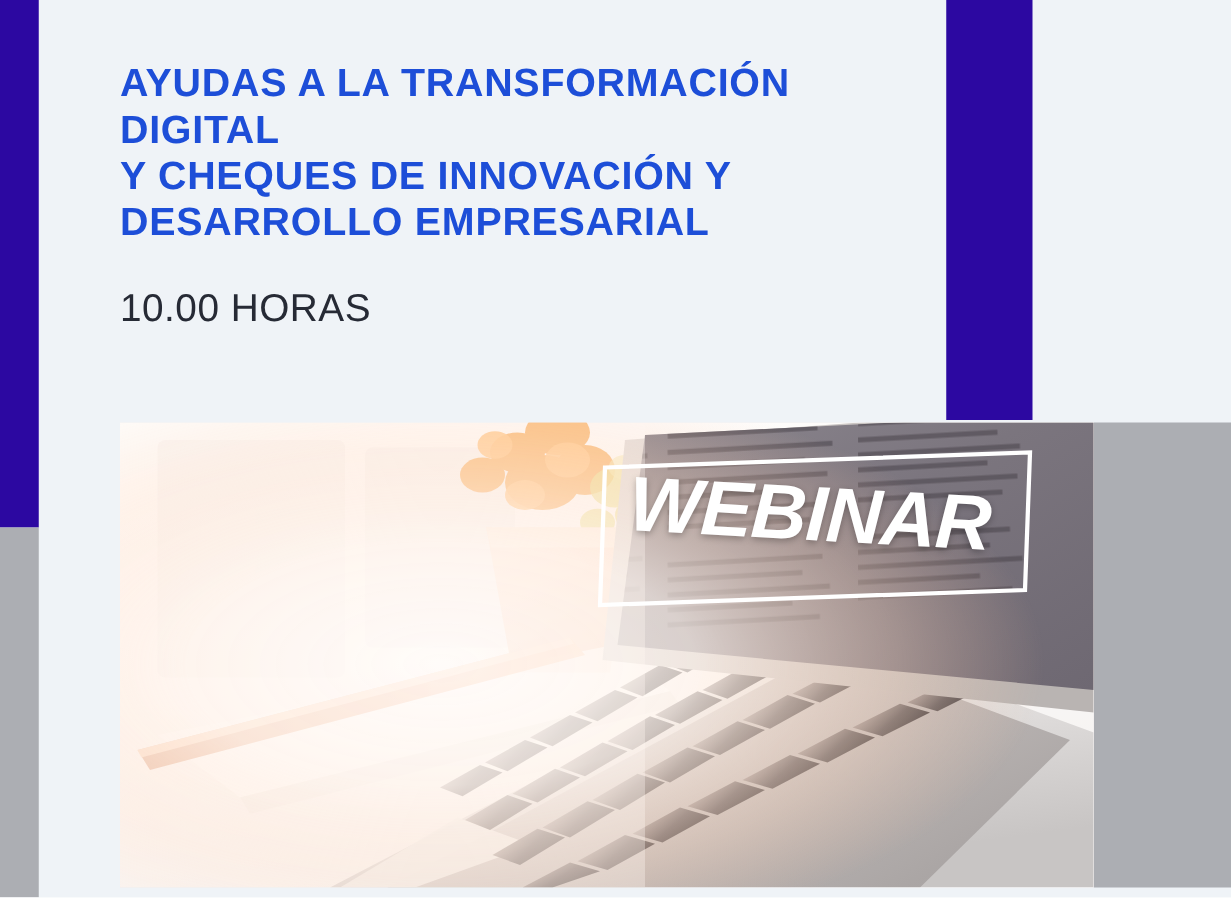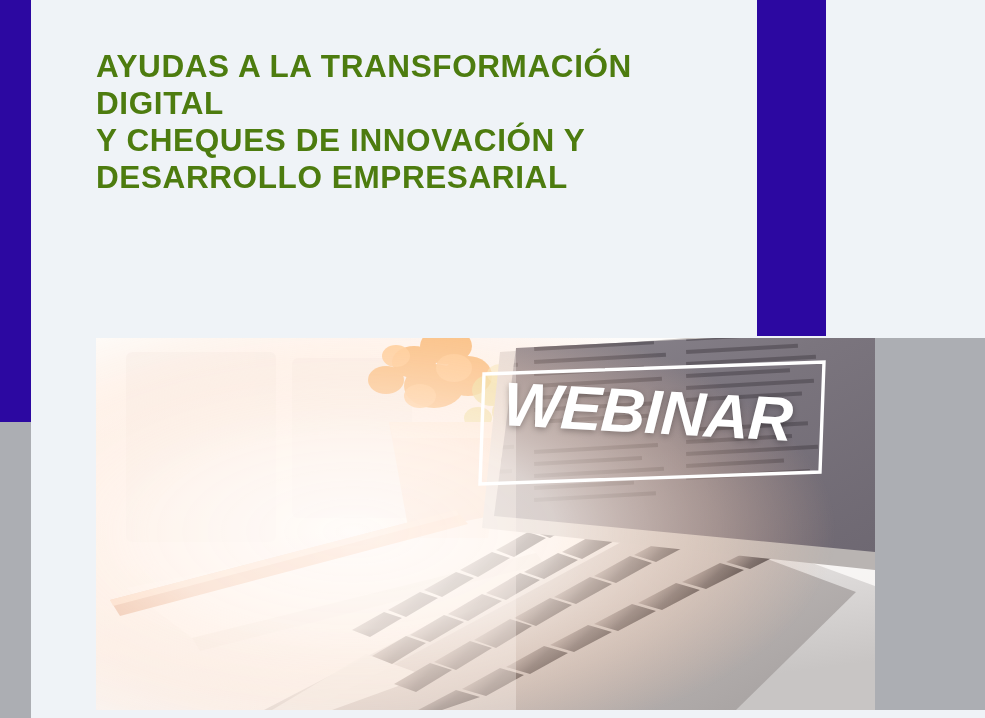--- a/index.html
+++ b/index.html
@@ -47,21 +47,21 @@
     position: absolute;
     left: 96px; top: 48px;
     width: 650px;
   }
   .title {
     margin: 0;
     font-size: 31.5px;
     line-height: 37px;
     font-weight: bold;
     letter-spacing: 0.6px;
-    color: #4d7c0f;
+    color: #1d4ed8;
     white-space: pre-line;
   }
   .meta {
     margin-top: 28px;
   }
   .meta-line {
     font-size: 31px;
     line-height: 46px;
     font-weight: 400;
     letter-spacing: 0.4px;
@@ -109,20 +109,21 @@
   <div class="bar-purple-left"></div>
   <div class="bar-gray-left"></div>
   <div class="bar-purple-right"></div>
   <div class="block-gray-right"></div>
 
   <div class="text-col">
     <h1 class="title">AYUDAS A LA TRANSFORMACIÓN DIGITAL
 Y CHEQUES DE INNOVACIÓN Y
 DESARROLLO EMPRESARIAL</h1>
     <div class="meta">
+      <div class="meta-line">10.00 HORAS</div>
     </div>
   </div>
 
   <div class="photo">
     <svg width="779" height="372" viewBox="0 0 779 372">
       <defs>
         <linearGradient id="deskG" x1="0" y1="0" x2="0.35" y2="1">
           <stop offset="0%" stop-color="#ffffff"></stop>
           <stop offset="55%" stop-color="#fbf8f6"></stop>
           <stop offset="100%" stop-color="#eceaea"></stop>

